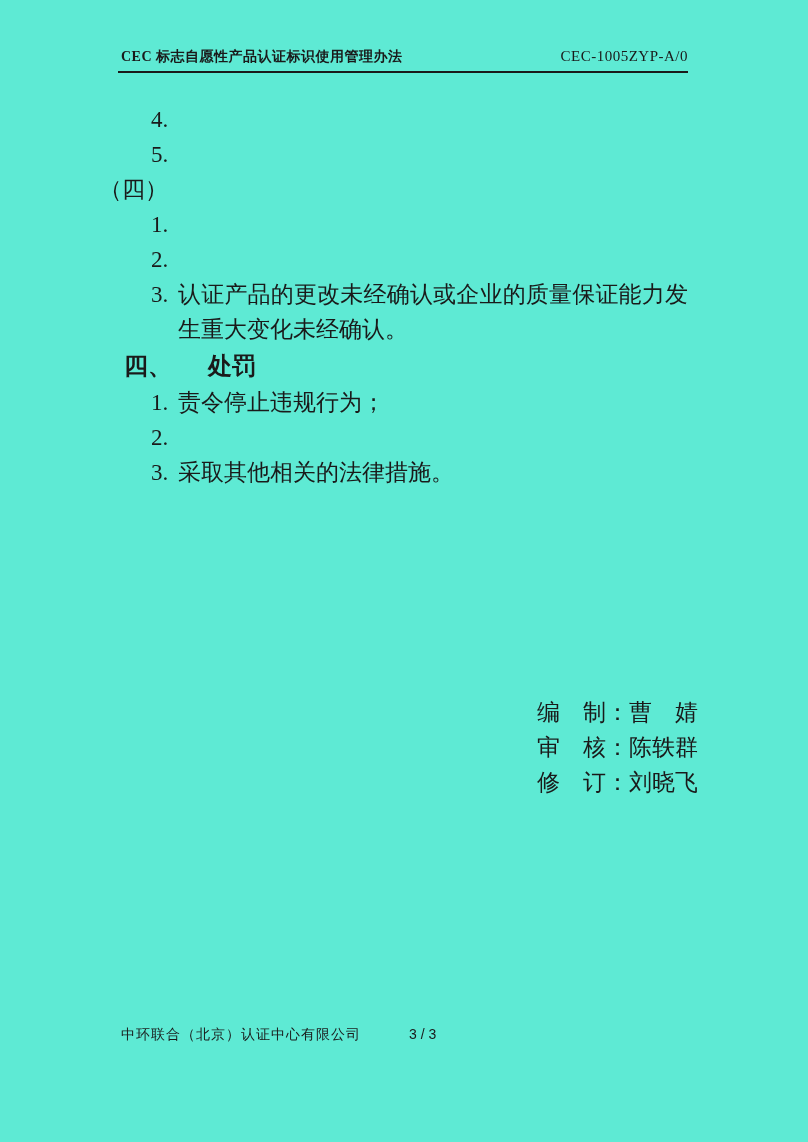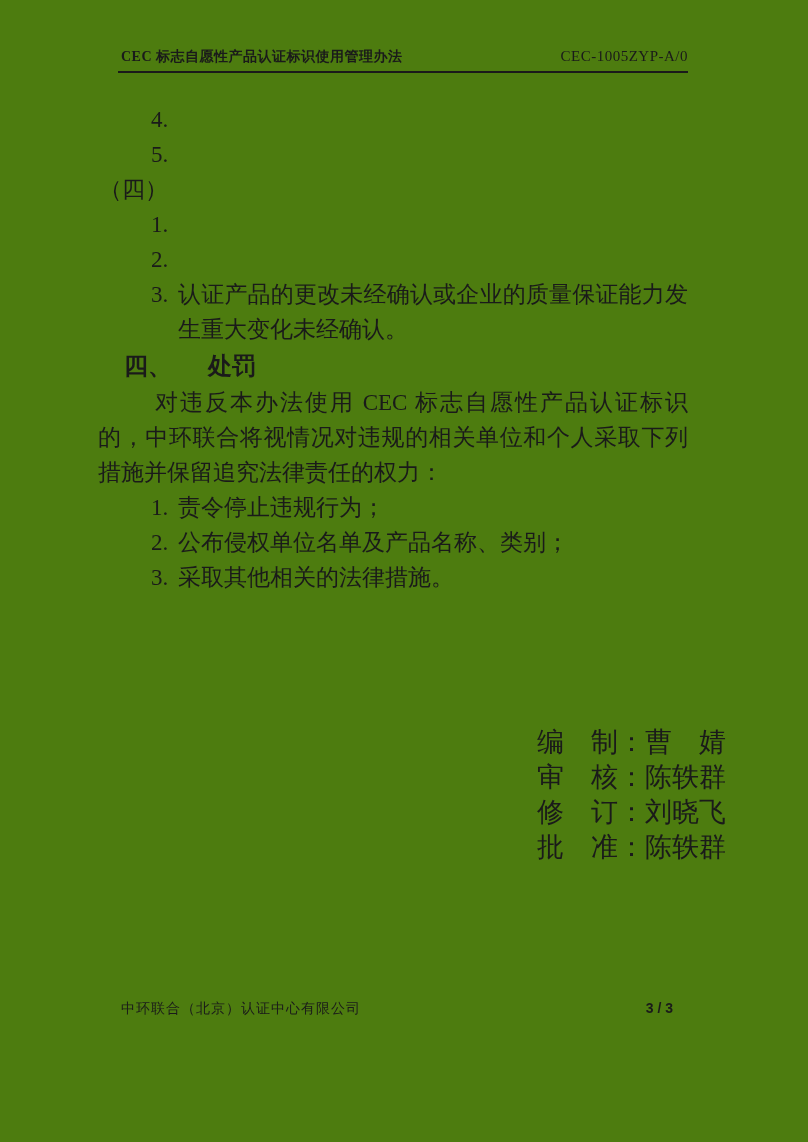--- a/index.html
+++ b/index.html
@@ -5,21 +5,21 @@
   * { margin: 0; padding: 0; box-sizing: border-box; }
   html, body { background: #ffffff; }
   body {
     font-family: "Liberation Serif", "DejaVu Serif", serif;
     color: #1a1a1a;
   }
   .page {
     position: relative;
     width: 808px;
     height: 1142px;
-    background: #4d7c0f;
+    background: #5eead4;
     overflow: hidden;
   }
   
   .header {
     position: absolute;
     left: 118px;
     top: 48px;
     width: 570px;
     display: flex;
     justify-content: space-between;
@@ -85,45 +85,44 @@
     width: 84px;
   }
   .paragraph {
     text-indent: 57px;
     text-align: justify;
   }
   
   .signatures {
     position: absolute;
     left: 537px;
-    top: 725px;
-    font-size: 27px;
+    top: 695px;
+    font-size: 23px;
     line-height: 35px;
   }
   .sig-row { white-space: nowrap; }
   
   .footer {
     position: absolute;
     left: 121px;
-    top: 1000px;
+    top: 1026px;
     width: 552px;
     display: flex;
-    justify-content: space-between;
     align-items: baseline;
     gap: 48px;
   }
   .footer-company {
     font-size: 14px;
     letter-spacing: 1px;
     white-space: nowrap;
   }
   .footer-page {
     font-family: "Liberation Sans", "DejaVu Sans", sans-serif;
     font-size: 14px;
-    font-weight: 700;
+    font-weight: 400;
     white-space: nowrap;
   }
 </style>
 </head>
 <body>
 
 <div class="page">
 
   <div class="header">
     <span class="header-title">CEC 标志自愿性产品认证标识使用管理办法</span>
@@ -155,52 +154,47 @@
     <div class="li">
       <span class="num">3.</span>
       <span class="text">认证产品的更改未经确认或企业的质量保证能力发生重大变化未经确认。</span>
     </div>
 
     <div class="heading">
       <span class="h-num">四、</span>
       <span class="h-title">处罚</span>
     </div>
 
-    <div class="paragraph">对违反本办法使用 CEC 标志自愿性产品认证标识的，中环联合将视情况对违规的相关单位和个人采取下列措施并保留追究法律责任的权力：</div>
 
     <div class="li">
       <span class="num">1.</span>
       <span class="text">责令停止违规行为；</span>
     </div>
 
     <div class="li">
       <span class="num">2.</span>
-      <span class="text">公布侵权单位名单及产品名称、类别；</span>
     </div>
 
     <div class="li">
       <span class="num">3.</span>
       <span class="text">采取其他相关的法律措施。</span>
     </div>
 
   </div>
 
   <div class="signatures">
     <div class="sig-row">
       <span>编　制：</span><span>曹　婧</span>
     </div>
     <div class="sig-row">
       <span>审　核：</span><span>陈轶群</span>
     </div>
     <div class="sig-row">
       <span>修　订：</span><span>刘晓飞</span>
     </div>
-    <div class="sig-row">
-      <span>批　准：</span><span>陈轶群</span>
-    </div>
   </div>
 
   <div class="footer">
     <span class="footer-company">中环联合（北京）认证中心有限公司</span>
     <span class="footer-page">3 / 3</span>
   </div>
 
 </div>
 
 </body></html>

